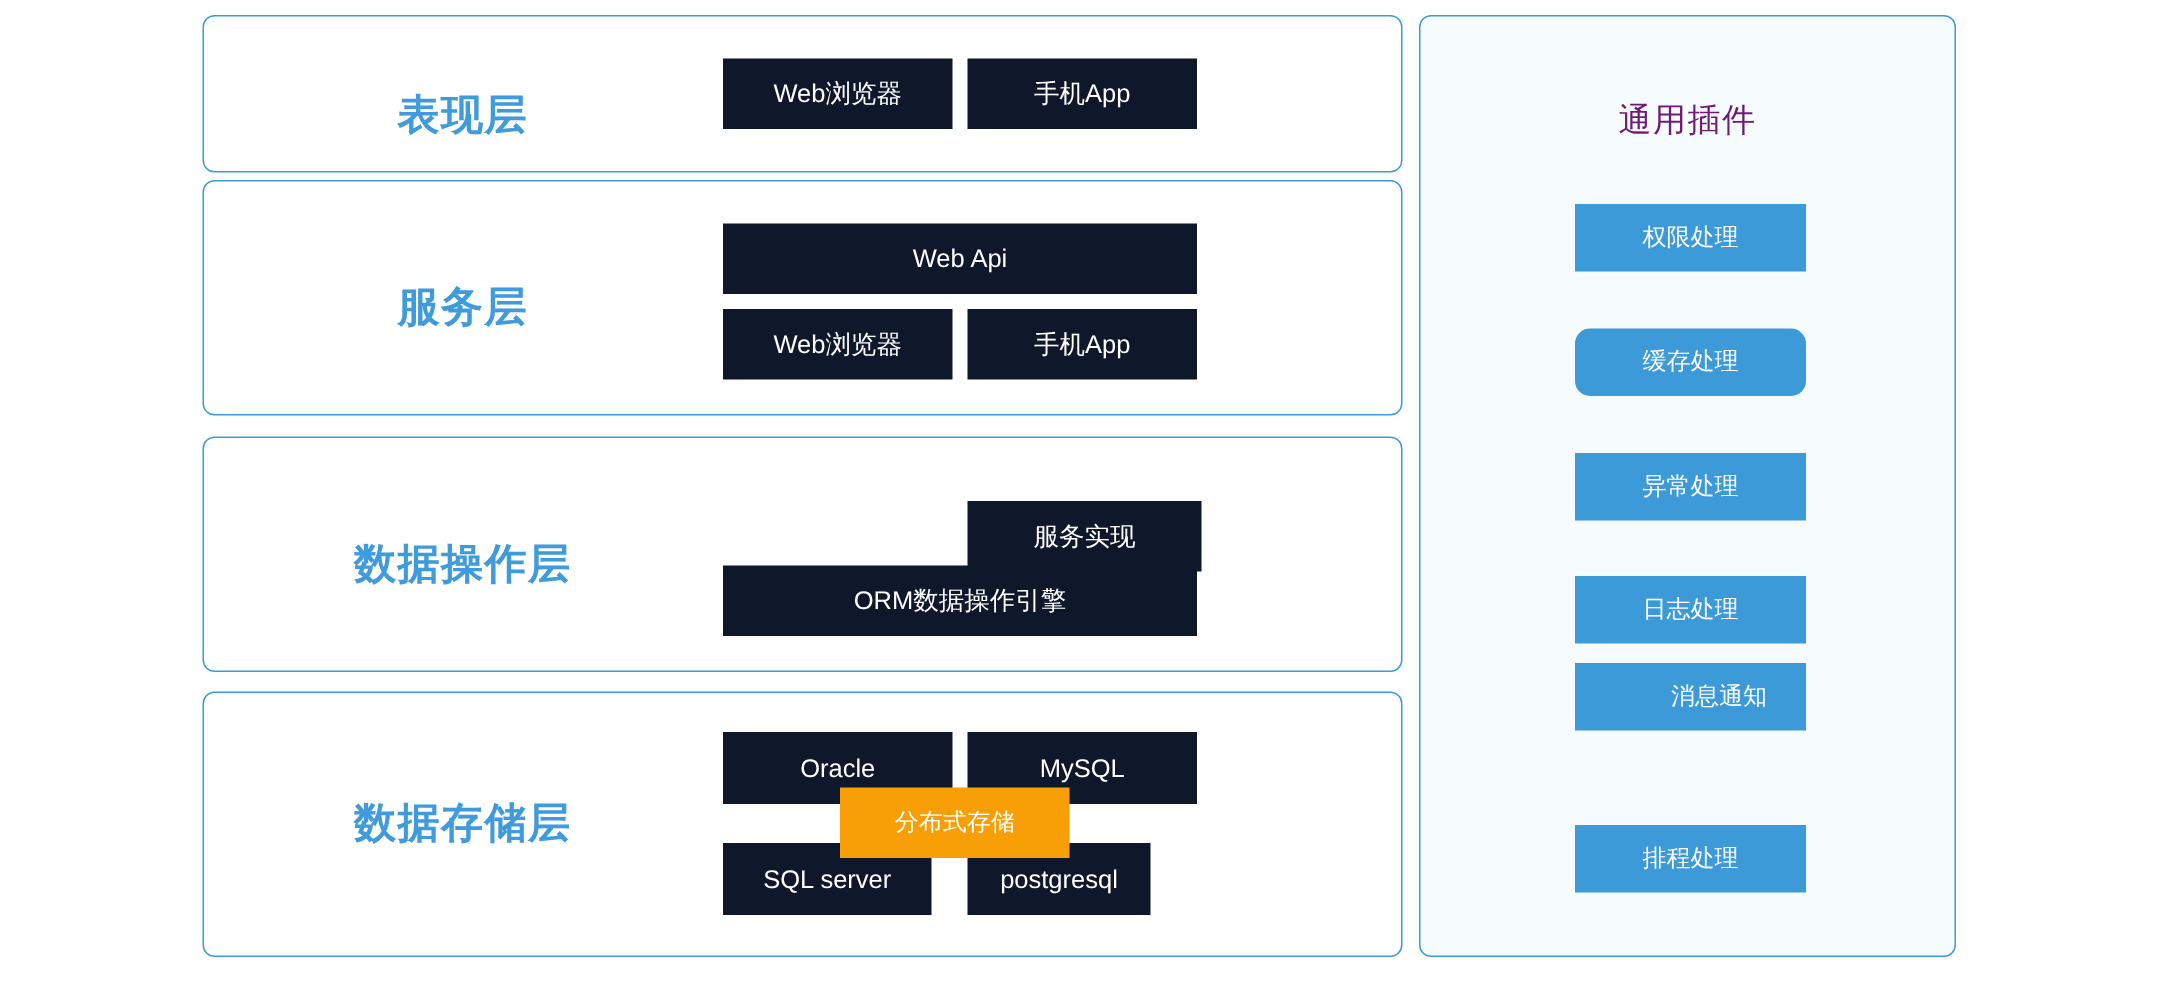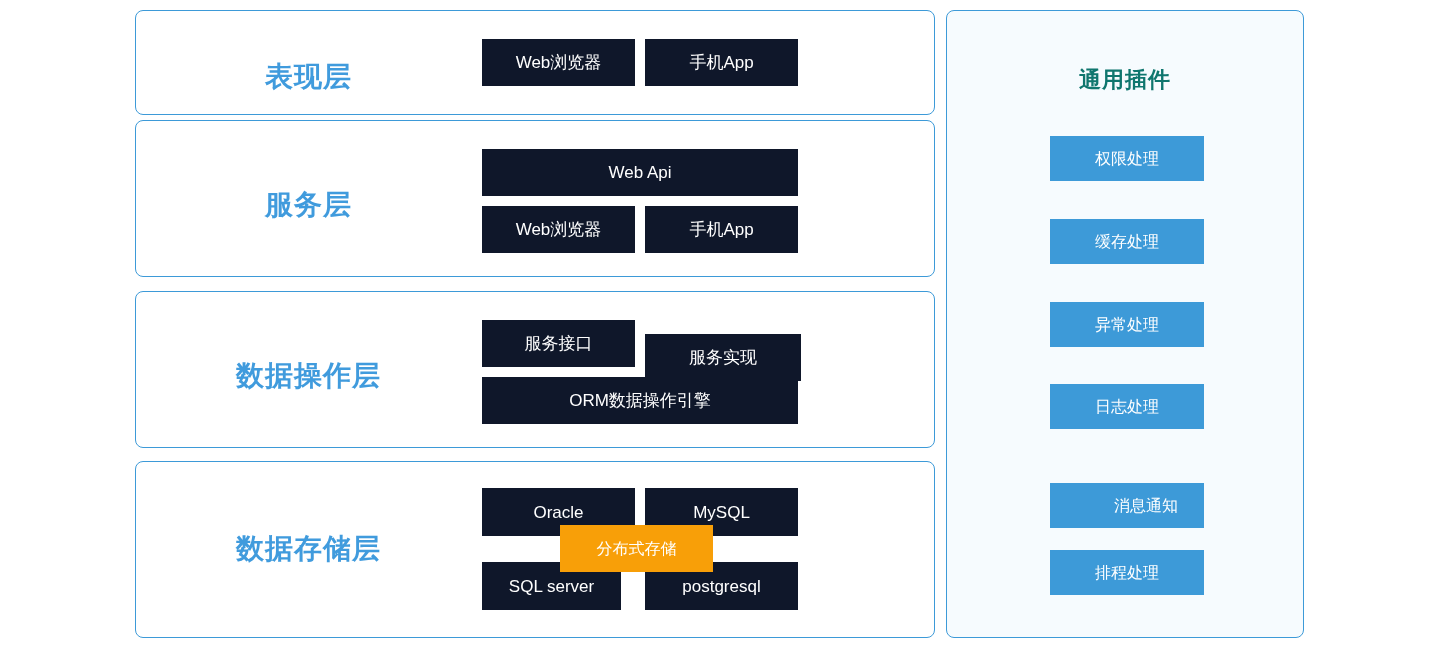--- a/index.html
+++ b/index.html
@@ -65,22 +65,22 @@
     font-size: 16px;
   }
 
   
   .sidebar-title {
     position: absolute;
     top: 58px;
     left: 0;
     width: 100%;
     text-align: center;
-    color: #0f766e;
-    font-weight: bold;
+    color: #701a75;
+    font-weight: normal;
     font-size: 22px;
     letter-spacing: 1px;
     line-height: 1;
   }
   .plugin-box {
     position: absolute;
     left: 103px;
     width: 154px;
     height: 45px;
     box-sizing: border-box;
@@ -113,51 +113,50 @@
     <div class="box" style="left:346px; top:28px; width:316px; height:47px;">Web  Api</div>
 
     <div class="box" style="left:346px; top:85px; width:153px; height:47px;">Web浏览器</div>
 
     <div class="box" style="left:509px; top:85px; width:153px; height:47px;">手机App</div>
   </div>
 
   <div class="panel" style="left:135px; top:291px; width:800px; height:157px;">
     <div class="layer-title" style="top:70px;">数据操作层</div>
 
-    <div class="box" style="left:346px; top:28px; width:153px; height:47px;">服务接口</div>
 
     <div class="box" style="left:509px; top:42px; width:156px; height:47px;">服务实现</div>
 
     <div class="box" style="left:346px; top:85px; width:316px; height:47px;">ORM数据操作引擎</div>
   </div>
 
   <div class="panel" style="left:135px; top:461px; width:800px; height:177px;">
     <div class="layer-title" style="top:73px;">数据存储层</div>
 
     <div class="box" style="left:346px; top:26px; width:153px; height:48px;">Oracle</div>
 
     <div class="box" style="left:509px; top:26px; width:153px; height:48px;">MySQL</div>
 
     <div class="box" style="left:346px; top:100px; width:139px; height:48px;">SQL server</div>
 
-    <div class="box" style="left:509px; top:100px; width:153px; height:48px;">postgresql</div>
+    <div class="box" style="left:509px; top:100px; width:122px; height:48px;">postgresql</div>
 
     <div class="box orange" style="left:424px; top:63px; width:153px; height:47px;">分布式存储</div>
   </div>
 
   <div class="panel sidebar-panel" style="left:946px; top:10px; width:358px; height:628px;">
 
     <div class="sidebar-title">通用插件</div>
 
     <div class="plugin-box" style="top:125px;font-family:Liberation Serif, serif;">权限处理</div>
 
-    <div class="plugin-box" style="top:208px;">缓存处理</div>
+    <div class="plugin-box" style="top:208px;border-radius:10px;">缓存处理</div>
 
     <div class="plugin-box" style="top:291px;">异常处理</div>
 
     <div class="plugin-box" style="top:373px;">日志处理</div>
 
-    <div class="plugin-box" style="top:472px;padding-left:38px;">消息通知</div>
+    <div class="plugin-box" style="top:431px;padding-left:38px;">消息通知</div>
 
     <div class="plugin-box" style="top:539px;">排程处理</div>
   </div>
 
 </div>
 
 </body></html>

